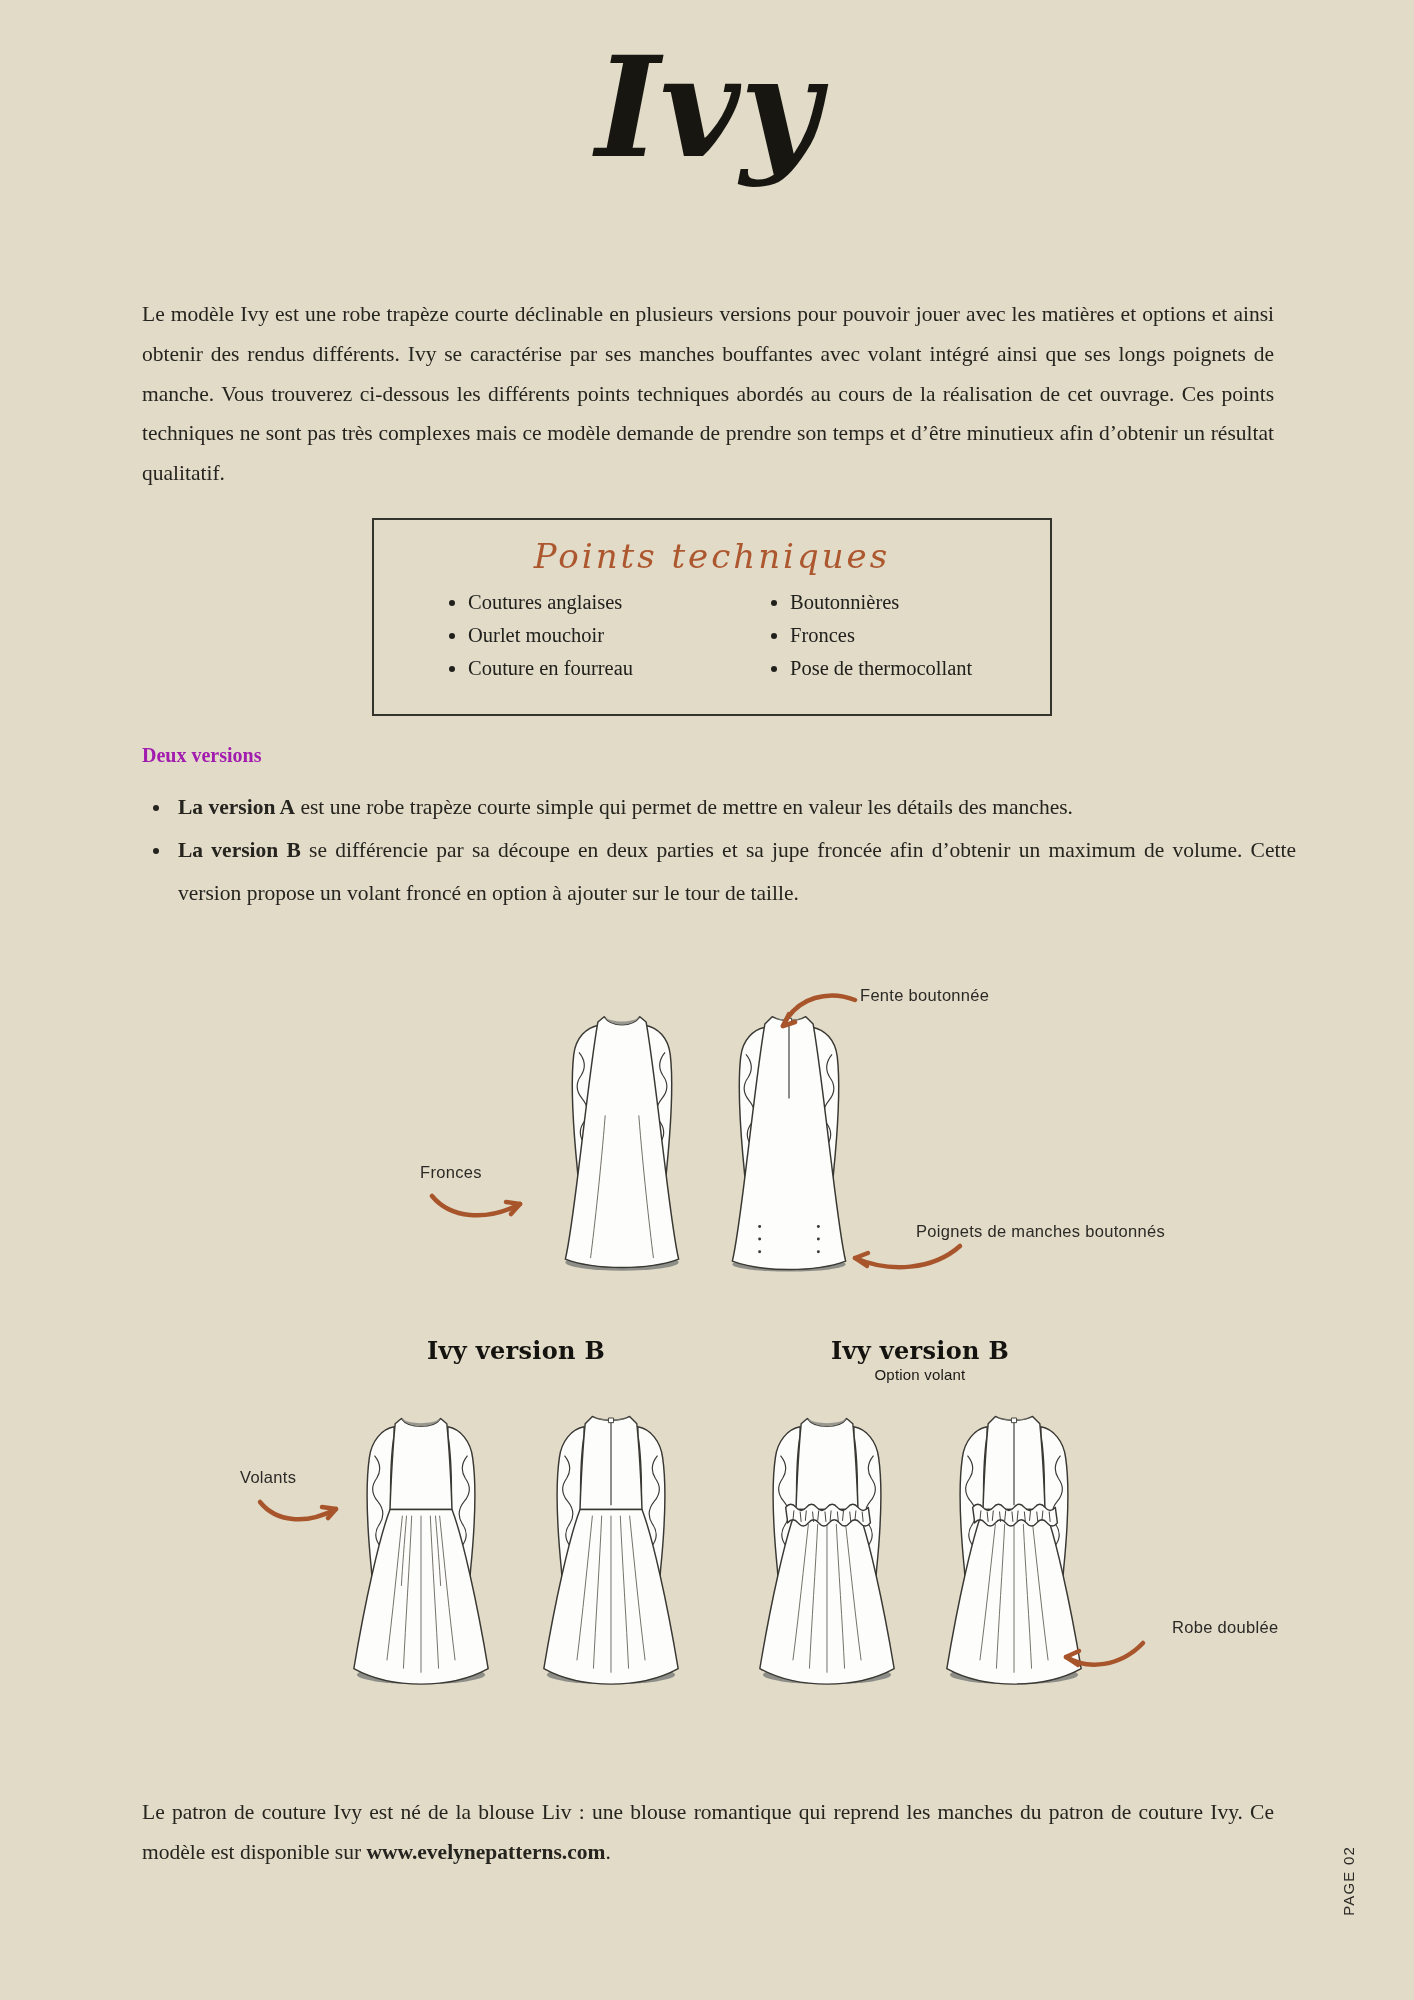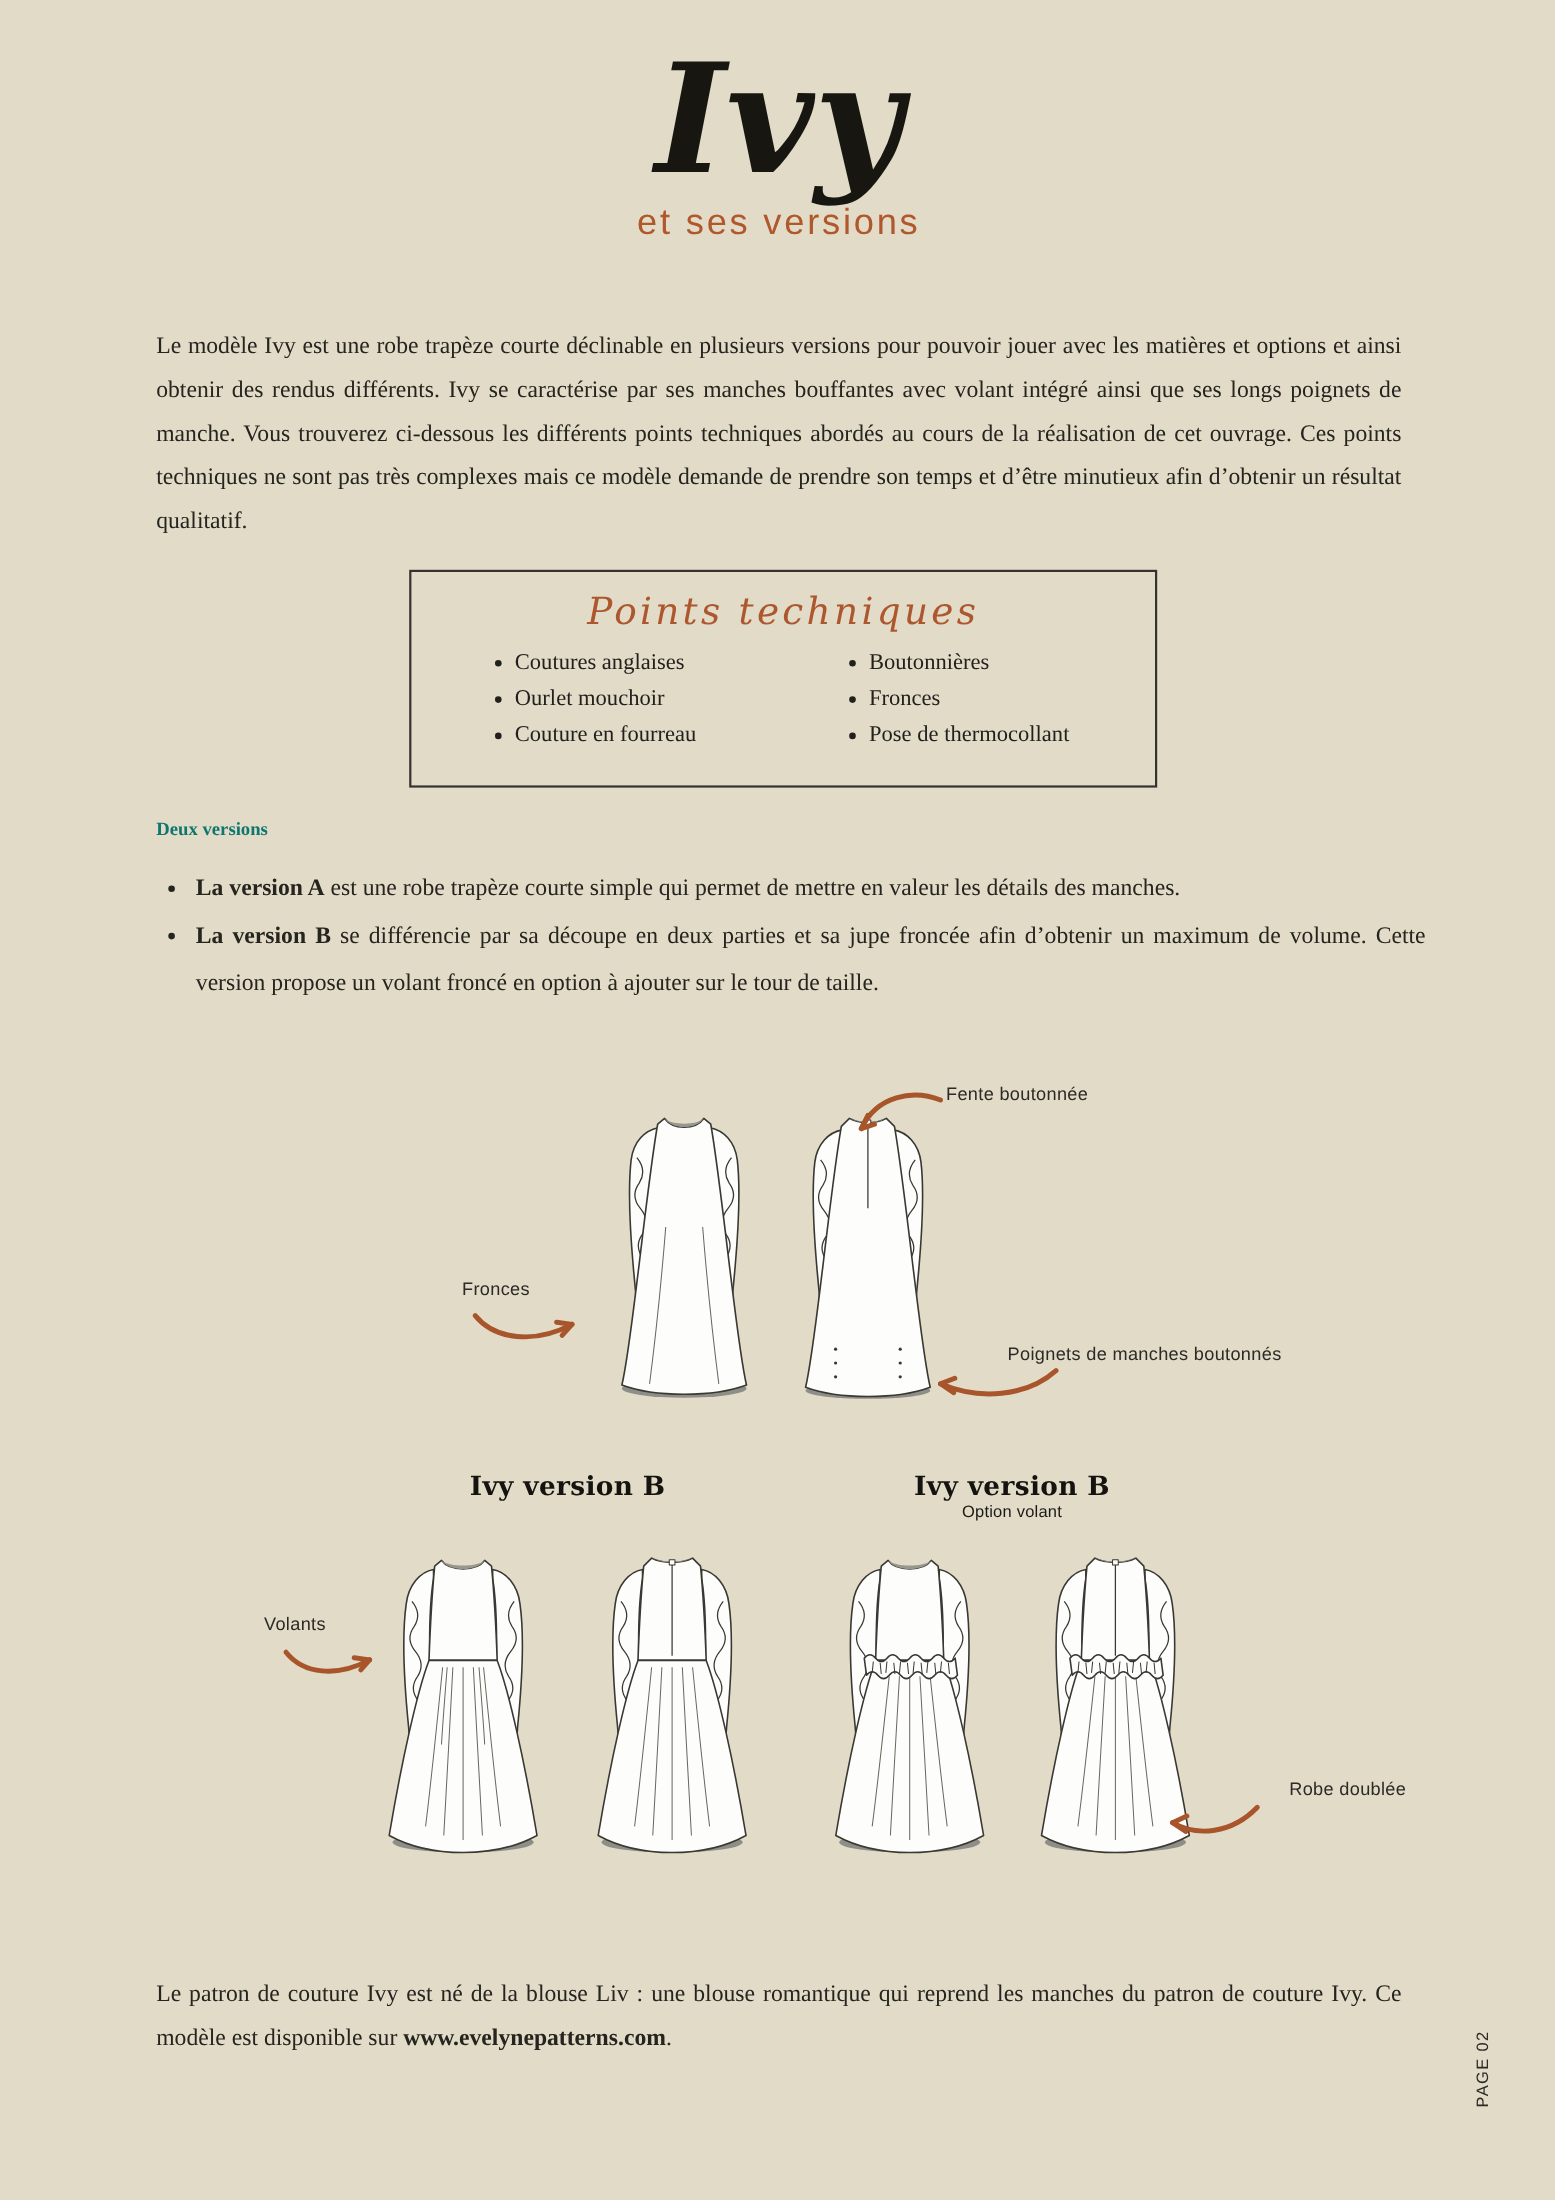--- a/index.html
+++ b/index.html
@@ -27,21 +27,21 @@
     font-family:"DejaVu Serif",serif;font-style:italic;
     font-size:34px;letter-spacing:3px;color:#ad572e;text-align:center;
   }
   .points-cols{display:flex;margin-top:10px;padding-left:38px;}
   .points-cols ul{margin:0;padding:0 0 0 22px;list-style:disc;}
   .points-cols ul:first-child{width:300px;}
   .points-cols li{font-size:20.5px;line-height:1.62;color:#21201c;}
   .section-heading{
     position:absolute;left:142px;margin:0;
     font-family:"Liberation Serif",serif;font-weight:700;
-    font-size:17px;color:#0f766e;
+    font-size:20px;color:#a21caf;
   }
   .versions-list{
     position:absolute;left:146px;top:786px;width:1124px;margin:0;
     padding-left:26px;list-style:disc;
   }
   .versions-list li{font-size:21.5px;line-height:2.0;text-align:justify;padding-left:6px;}
   .lead{font-weight:700;}
   .flat-title{
     position:absolute;margin:0;text-align:center;
     font-family:"DejaVu Serif",serif;font-weight:700;
@@ -66,21 +66,20 @@
     writing-mode:vertical-rl;transform:rotate(180deg);
   }
 </style>
 </head>
 <body>
 
 <div class="page">
 
   <div class="header">
     <h1 class="title">Ivy</h1>
-    <div class="subtitle">et ses versions</div>
   </div>
 
   <p class="body-text intro">Le modèle Ivy est une robe trapèze courte déclinable en plusieurs versions pour pouvoir jouer avec les matières et options et ainsi obtenir des rendus différents.  Ivy se caractérise par ses manches bouffantes avec volant intégré ainsi que ses longs poignets de manche. Vous trouverez ci-dessous les différents points techniques abordés au cours de la réalisation de cet ouvrage. Ces points techniques ne sont pas très complexes mais ce modèle demande de prendre son temps et d’être minutieux afin d’obtenir un résultat qualitatif.</p>
 
   <div class="points-box">
     <div class="points-heading">Points techniques</div>
     <div class="points-cols">
       <ul>
         <li>Coutures anglaises</li>
         <li>Ourlet mouchoir</li>

